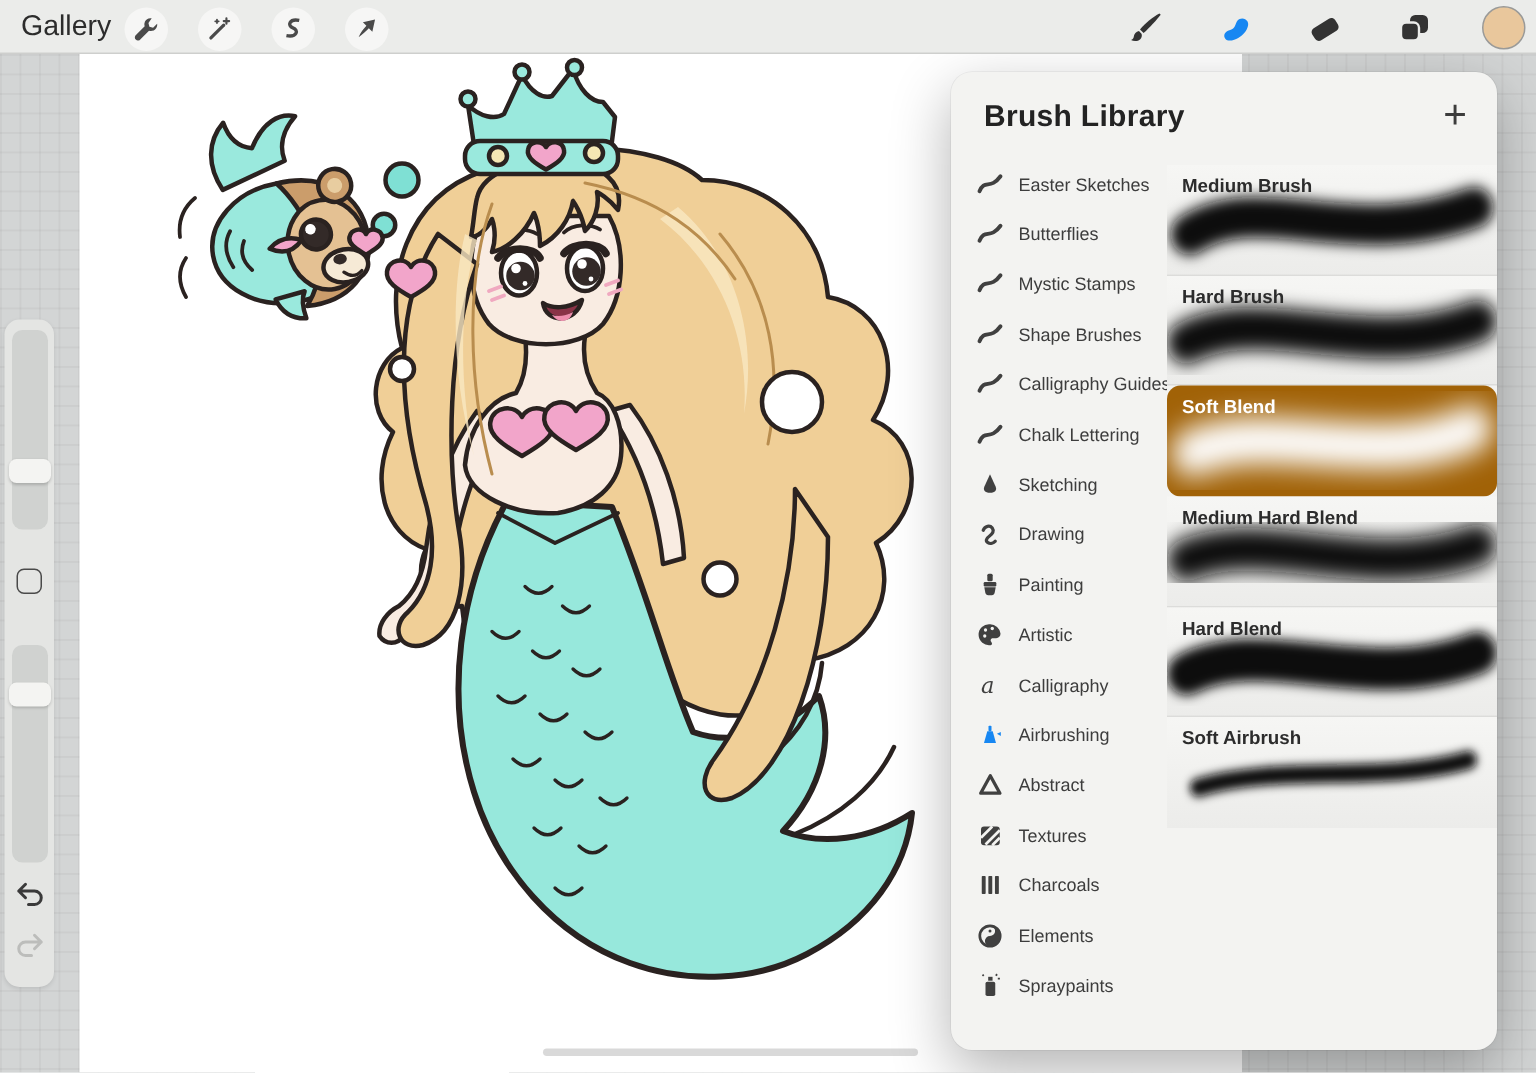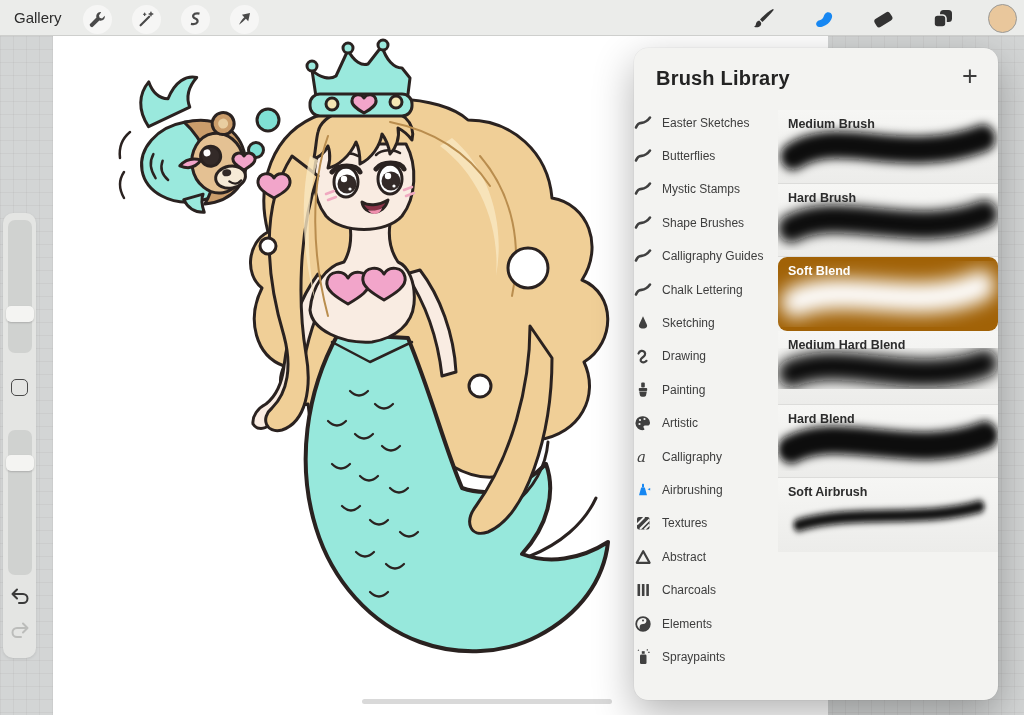--- a/index.html
+++ b/index.html
@@ -10,21 +10,21 @@
   .workspace { position:absolute; left:0; top:36px; right:0; bottom:0;
     background-color:#d3d5d5;
     background-image:linear-gradient(rgba(0,0,0,.035) 1px, transparent 1px),
                      linear-gradient(90deg, rgba(0,0,0,.035) 1px, transparent 1px);
     background-size:13px 13px; }
 
   
   .toolbar { position:absolute; left:0; top:0; width:1024px; height:36px; background:#ebecea;
     border-bottom:1px solid rgba(0,0,0,.12); z-index:30; }
   .gallery-btn { position:absolute; left:14px; top:0; height:36px; line-height:36px;
-    font-size:15px; color:#2c2c2c; }
+    font-size:19px; color:#2c2c2c; }
   .tool-circle { position:absolute; top:4.5px; width:29px; height:29px; border-radius:50%;
     background:#f6f6f5; display:flex; align-items:center; justify-content:center; }
   .tool-plain { position:absolute; top:4px; width:30px; height:30px; display:flex;
     align-items:center; justify-content:center; }
   .color-swatch { position:absolute; left:988px; top:4px; width:29px; height:29px;
     border-radius:50%; background:#e9c79c; border:1px solid #9a9a98; }
 
   
   .canvas { position:absolute; left:53px; top:36px; width:775px; height:679px;
     background:#ffffff; z-index:1; }
@@ -51,21 +51,21 @@
   .panel { position:absolute; left:634px; top:48px; width:364px; height:652px;
     background:#f3f3f1; border-radius:14px; overflow:hidden; z-index:20;
     box-shadow:0 14px 40px rgba(0,0,0,.30), 0 0 0 0.5px rgba(0,0,0,.06); }
   .panel-title { position:absolute; left:22px; top:19px; font-size:20px; font-weight:700;
     color:#232323; letter-spacing:.2px; }
   .panel-add { position:absolute; right:12px; top:12px; width:32px; height:32px;
     display:flex; align-items:center; justify-content:center;
     font-size:27px; font-weight:300; color:#3c3c3c; }
 
   .cat-list { position:absolute; left:0; top:58px; width:144px; bottom:0; overflow:hidden; }
-  .cat-item { height:33.4px; display:flex; align-items:center; }
+  .cat-item { height:33.4px; display:flex; align-items:center; padding-left:17px; }
   .cat-icon { width:18px; height:18px; flex:0 0 18px; display:flex; align-items:center; justify-content:center; }
   .cat-label { margin-left:10px; font-size:12px; color:#3d3d3d; white-space:nowrap; }
 
   .brush-list { position:absolute; left:144px; top:62px; right:0; bottom:0; }
   .brush-row { position:relative; height:73.7px; overflow:hidden;
     background:linear-gradient(180deg,#f6f6f4,#ececea);
     border-bottom:1px solid #dcdcda; }
   .brush-row:last-child { border-bottom:none; }
   .brush-row .stroke-svg { position:absolute; left:0; top:0; width:100%; height:100%; }
   .brush-name { position:absolute; left:10px; top:7px; font-size:12.5px; font-weight:700;
@@ -397,33 +397,33 @@
               <rect x="8" y="2.8" width="2" height="3.7" rx=".6"></rect>
               <path d="M13.6 8.2l2.6-1.2v2.6z"></path>
             </g>
           </svg>
         </span>
       <span class="cat-label">Airbrushing</span>
     </div>
     <div class="cat-item">
       <span class="cat-icon">
           <svg width="18" height="18" viewBox="0 0 18 18">
+            <path d="M9.2 3.2 15.6 14.8H2.8z" fill="none" stroke="#404040" stroke-width="2.2" stroke-linejoin="round"></path>
+          </svg>
+        </span>
+      <span class="cat-label">Abstract</span>
+    </div>
+    <div class="cat-item">
+      <span class="cat-icon">
+          <svg width="18" height="18" viewBox="0 0 18 18">
             <rect x="3" y="3" rx="2" width="12.5" height="12.5" fill="#404040"></rect>
             <path d="M3 10.5 L10.5 3 M6 15 L15.5 5.5 M10.5 15.5 L15.5 10.5" stroke="#f3f3f1" stroke-width="1.8"></path>
           </svg>
         </span>
       <span class="cat-label">Textures</span>
-    </div>
-    <div class="cat-item">
-      <span class="cat-icon">
-          <svg width="18" height="18" viewBox="0 0 18 18">
-            <path d="M9.2 3.2 15.6 14.8H2.8z" fill="none" stroke="#404040" stroke-width="2.2" stroke-linejoin="round"></path>
-          </svg>
-        </span>
-      <span class="cat-label">Abstract</span>
     </div>
     <div class="cat-item">
       <span class="cat-icon">
           <svg width="18" height="18" viewBox="0 0 18 18">
             <g fill="#404040">
               <rect x="3.5" y="3" width="2.6" height="12" rx=".5"></rect>
               <rect x="7.9" y="3" width="2.6" height="12" rx=".5"></rect>
               <rect x="12.3" y="3" width="2.6" height="12" rx=".5"></rect>
             </g>
           </svg>

